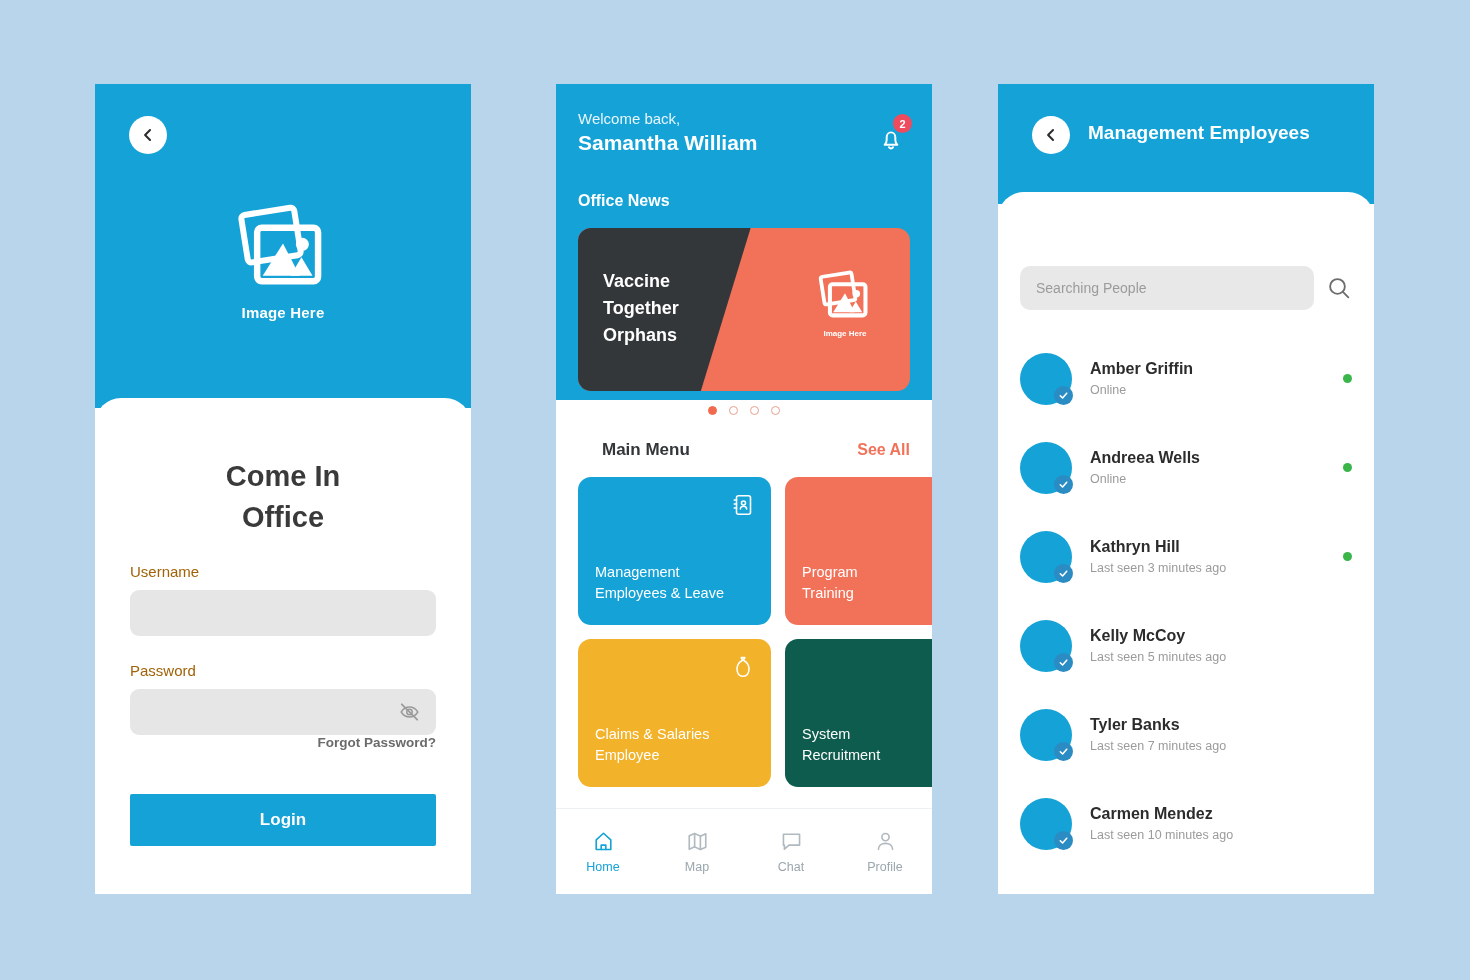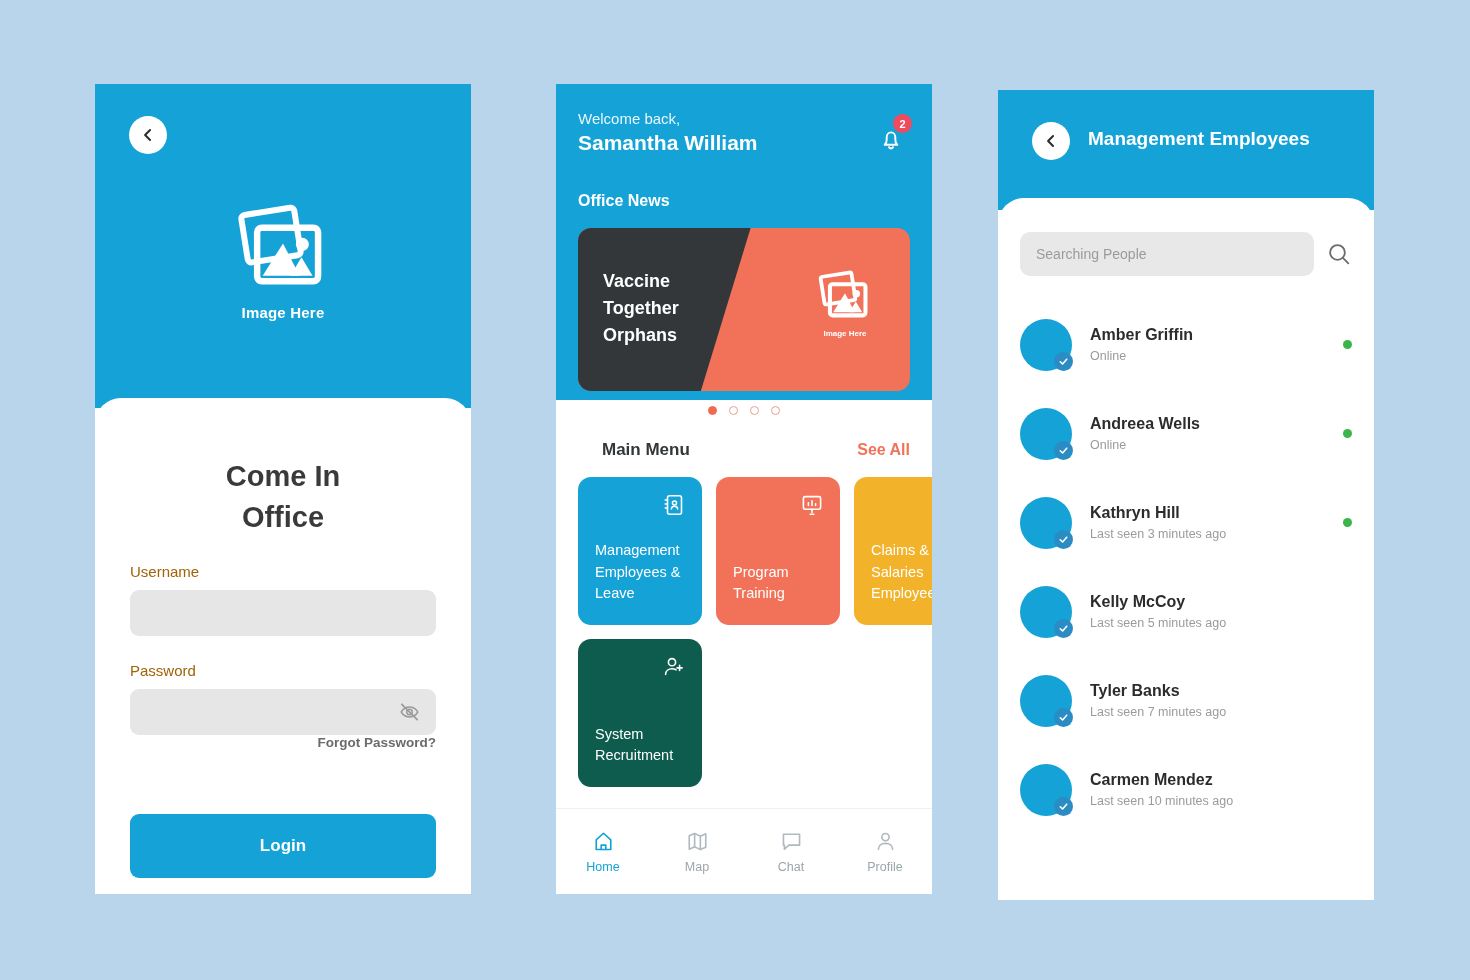--- a/index.html
+++ b/index.html
@@ -13,21 +13,21 @@
 
   .phone {
     position:absolute;
     width:376px;
     height:810px;
     overflow:hidden;
     background:#ffffff;
   }
   #phone-login  { left:95px;  top:84px; }
   #phone-home   { left:556px; top:84px; }
-  #phone-people { left:998px; top:90px; }
+  #phone-people { left:998px; top:84px; }
 
   
   .login-header {
     position:absolute; left:0; top:0; width:100%; height:324px;
     background:#14a2d7;
   }
   .back-btn {
     position:absolute; left:34px; top:32px;
     width:38px; height:38px; border-radius:50%;
     background:#ffffff;
@@ -70,21 +70,21 @@
   }
   .eye-icon {
     position:absolute; right:16px; top:50%; transform:translateY(-50%);
     width:21px; height:21px; cursor:pointer;
   }
   .forgot {
     text-align:right;
     color:#6b6b6b; font-size:13.5px; font-weight:bold; cursor:pointer;
   }
   .login-btn {
-    margin-top:64px; height:64px; border-radius:9px;
+    margin-top:44px; height:52px; border-radius:2px;
     background:#14a2d7; color:#ffffff;
     font-size:17px; font-weight:bold;
     display:flex; align-items:center; justify-content:center;
     border:none; width:100%; cursor:pointer; font-family:inherit;
   }
 
   
   .home-header {
     position:absolute; left:0; top:0; width:100%; height:316px;
     background:#14a2d7;
@@ -141,21 +141,21 @@
   .menu-head-row {
     position:absolute; left:22px; right:22px; top:356px;
     display:flex; justify-content:space-between; align-items:center;
   }
   .menu-head { color:#333739; font-size:17px; font-weight:bold;margin-left:24px; }
   .see-all { color:#f27259; font-size:16px; font-weight:bold; cursor:pointer; }
 
   .tiles {
     position:absolute; left:22px; top:393px;
     width:400px;
-    display:grid; grid-template-columns:1fr 1fr 1fr; gap:14px;
+    display:grid; grid-template-columns:1fr 1fr; gap:14px;
   }
   .tile {
     height:148px; border-radius:13px; position:relative;
     padding:14px; cursor:pointer;
   }
   .tile .tile-icon { position:absolute; right:16px; top:16px; width:24px; height:24px; }
   .tile .tile-label {
     position:absolute; left:17px; bottom:20px; right:12px;
     color:#ffffff; font-size:14.5px; line-height:1.5;
   }
@@ -184,21 +184,21 @@
   }
   .people-title {
     position:absolute; left:90px; top:38px;
     color:#ffffff; font-size:19px; font-weight:bold;
   }
   .people-card {
     position:absolute; left:0; top:108px; width:100%; height:702px;
     background:#ffffff; border-radius:26px 26px 0 0;
     padding:34px 22px 0 22px;
   }
-  .search-row { display:flex; align-items:center; gap:12px; }
+  .search-row { display:flex; align-items:center; gap:12px;margin-top:40px; }
   .search-box {
     flex:1; height:44px; border-radius:10px; background:#e8e8e8;
     display:flex; align-items:center; padding:0 16px; cursor:text;
   }
   .search-box input {
     border:none; outline:none; background:transparent;
     width:100%; font-size:14px; font-family:inherit; color:#8d8d8d;
   }
   .search-box input::placeholder { color:#9b9b9b; }
   .search-icon { width:26px; height:26px; cursor:pointer; flex:0 0 auto; }

